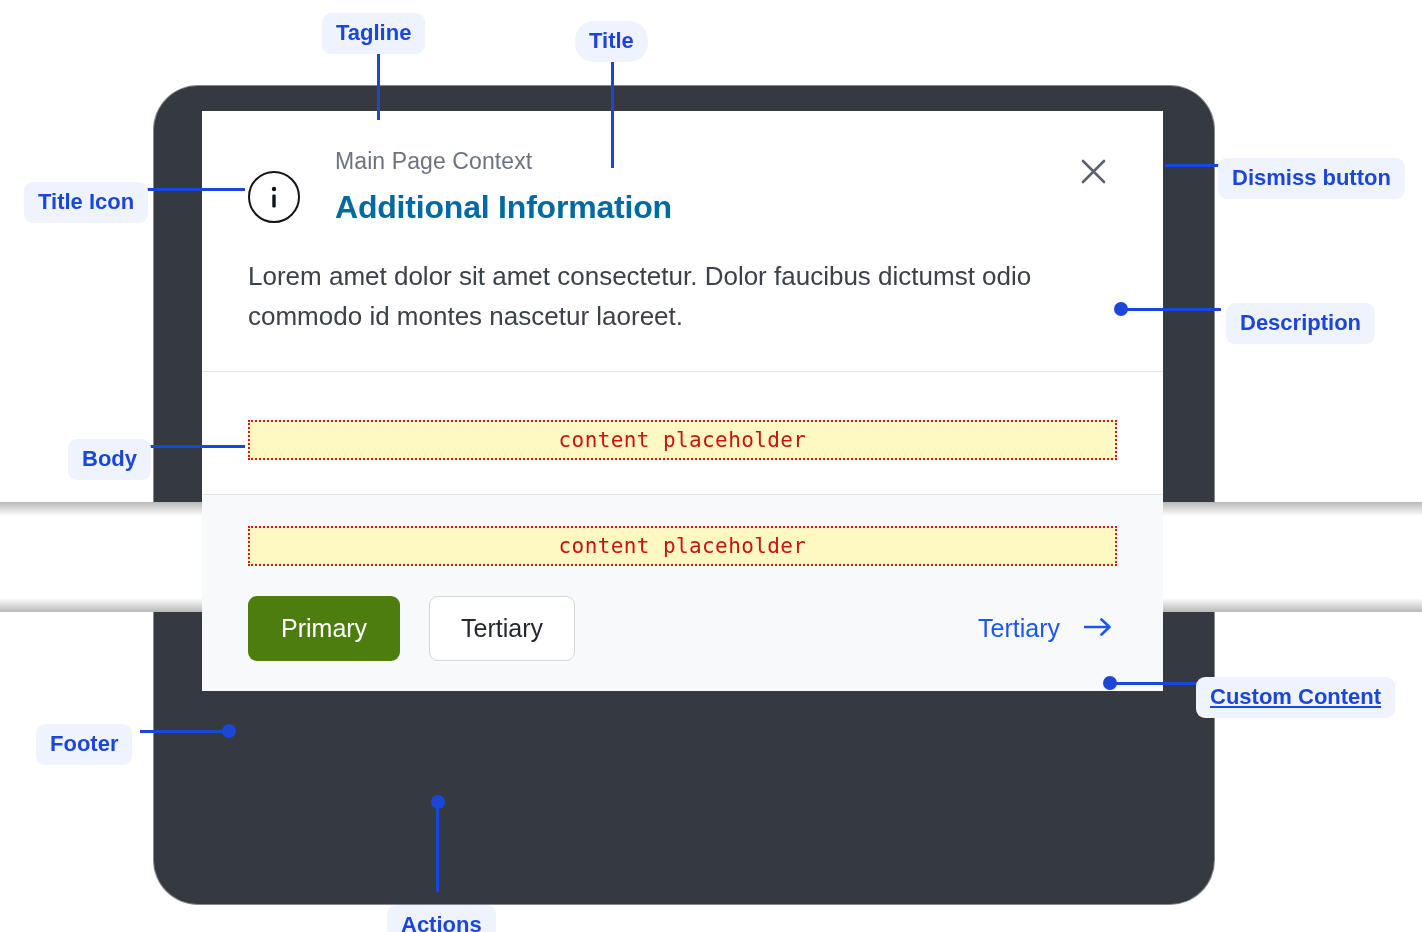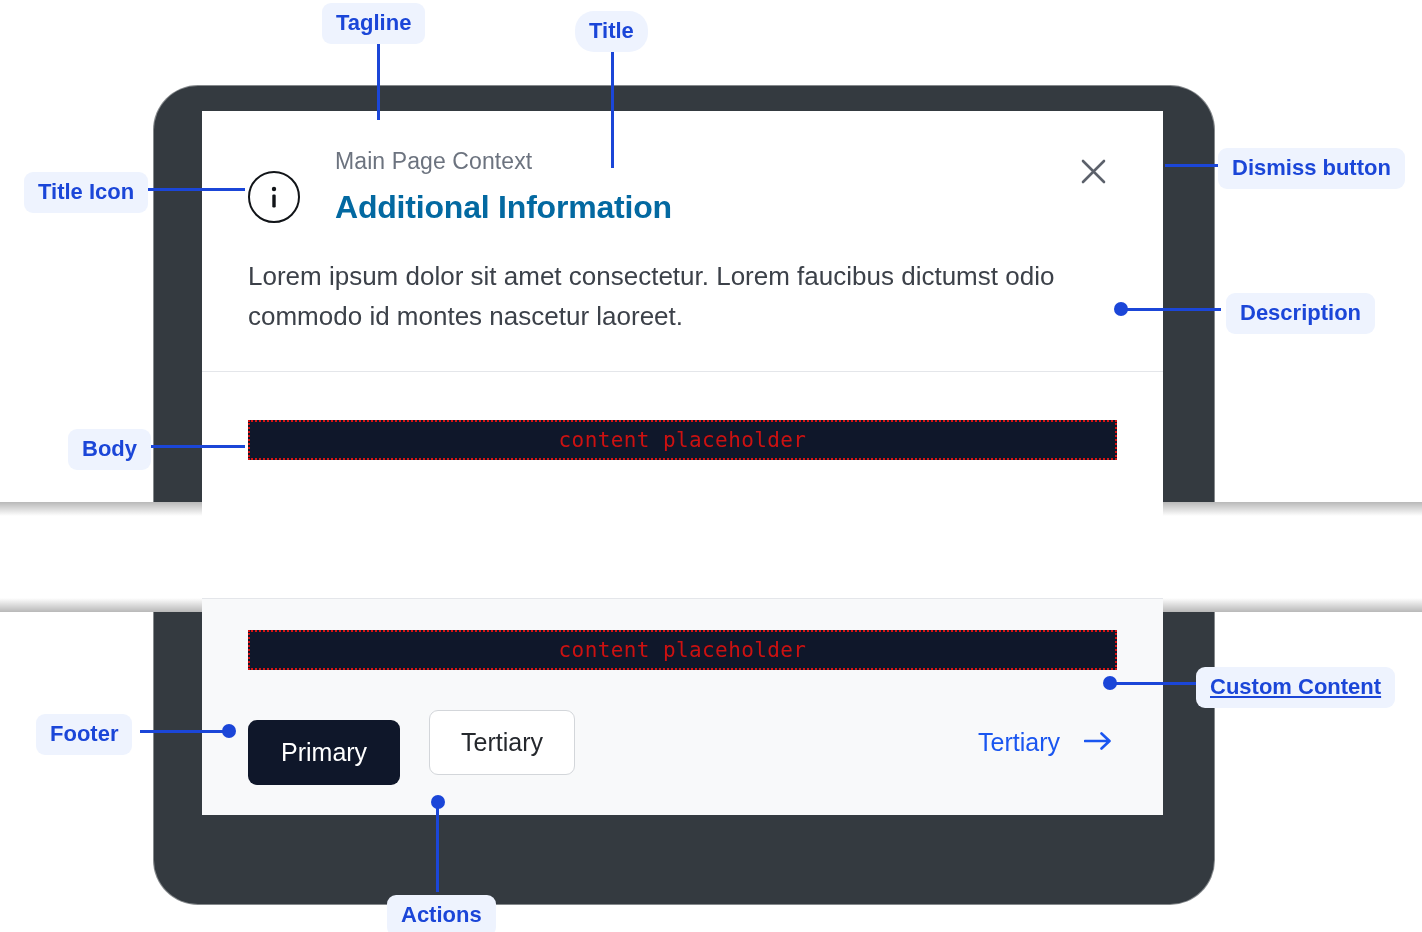--- a/index.html
+++ b/index.html
@@ -54,21 +54,21 @@
     bottom: 0;
     background: linear-gradient(to top, rgba(0,0,0,.28), rgba(0,0,0,0));
   }
 
   
   #dialog {
     position: absolute;
     left: 202px;
     top: 111px;
     width: 961px;
-    height: 704px;
+    height: 580px;
     background: #ffffff;
     z-index: 4;
     display: flex;
     flex-direction: column;
   }
 
   
   .dlg-header {
     position: relative;
     padding: 36px 44px 0 46px;
@@ -148,46 +148,45 @@
     padding: 31px 46px 30px 46px;
   }
   .footer-actions {
     display: flex;
     align-items: center;
     margin-top: 30px;
   }
 
   
   .placeholder {
-    background: #0f172a;
+    background: #fef9c3;
     border: 2px dotted #d81414;
     height: 36px;
     display: flex;
     align-items: center;
     justify-content: center;
     color: #cc1111;
     font-family: "DejaVu Sans Mono", monospace;
     font-size: 21px;
     letter-spacing: .4px;
   }
 
   
   .btn {
     font-family: "Liberation Sans", sans-serif;
     font-size: 25px;
     cursor: pointer;
     border-radius: 9px;
     line-height: 1;
   }
   .btn-primary {
-    background: #0f172a;
+    background: #4d7c0f;
     color: #ffffff;
     border: none;
     padding: 20px 33px;
-    margin-top: 20px;
   }
   .btn-secondary {
     background: #ffffff;
     color: #25282d;
     border: 1.5px solid #d3d6da;
     padding: 19px 31px;
     margin-left: 29px;
   }
   .btn-tertiary {
     margin-left: auto;
@@ -207,20 +206,21 @@
     position: absolute;
     background: #eef3fe;
     color: #1b46d8;
     font-size: 22px;
     font-weight: bold;
     border-radius: 9px;
     padding: 7px 14px 9px 14px;
     white-space: nowrap;
     z-index: 20;
     line-height: 1.15;
+    margin-top: 10px;
   }
   .lead {
     position: absolute;
     background: #1b46d8;
     z-index: 19;
   }
   .lead.v { width: 3px; }
   .lead.h { height: 3px; }
   .dot {
     position: absolute;
@@ -252,21 +252,21 @@
     </div>
     <button class="dismiss-btn">
       <span>
         <svg width="27" height="27" viewBox="0 0 27 27" aria-hidden="true">
           <path d="M3 3 L24 24 M24 3 L3 24" stroke="#5c616b" stroke-width="2.6" stroke-linecap="round"></path>
         </svg>
       </span>
     </button>
   </div>
 
-  <div class="dlg-description">Lorem ipsum dolor sit amet consectetur. Lorem faucibus dictumst odio commodo id montes nascetur laoreet.</div>
+  <div class="dlg-description">Lorem amet dolor sit amet consectetur. Dolor faucibus dictumst odio commodo id montes nascetur laoreet.</div>
 
   <div class="divider"></div>
 
   <div class="dlg-body">
     <div class="placeholder">content placeholder</div>
   </div>
 
   <div class="dlg-footer">
     <div class="placeholder">content placeholder</div>
     <div class="footer-actions">

